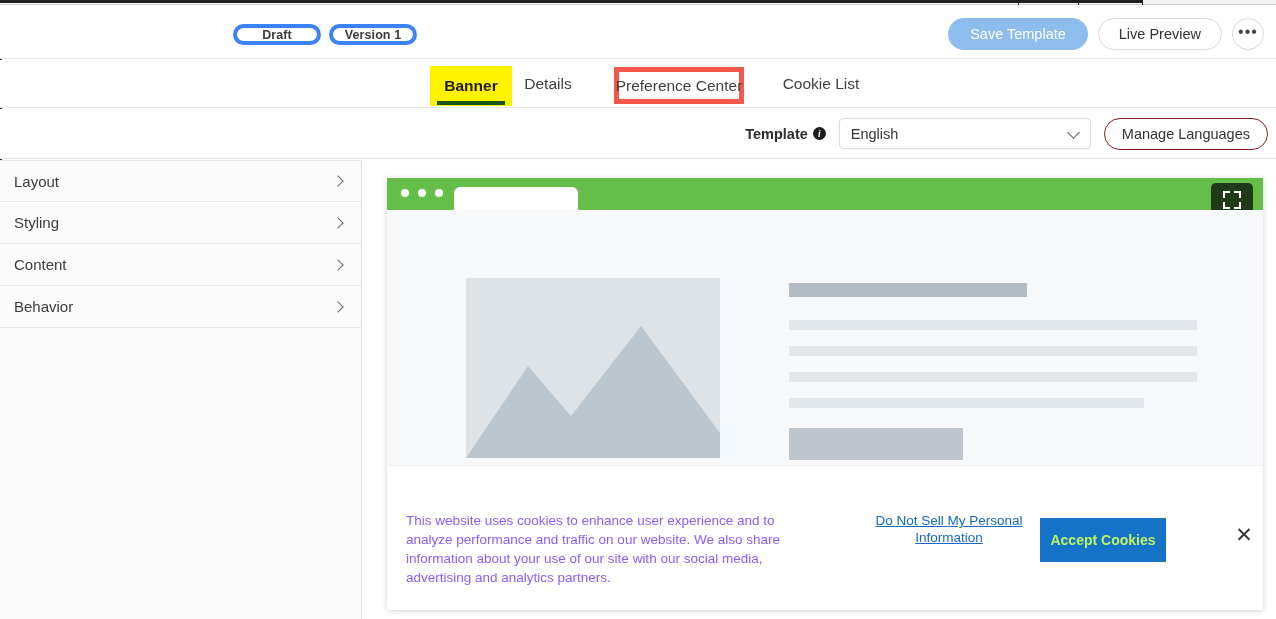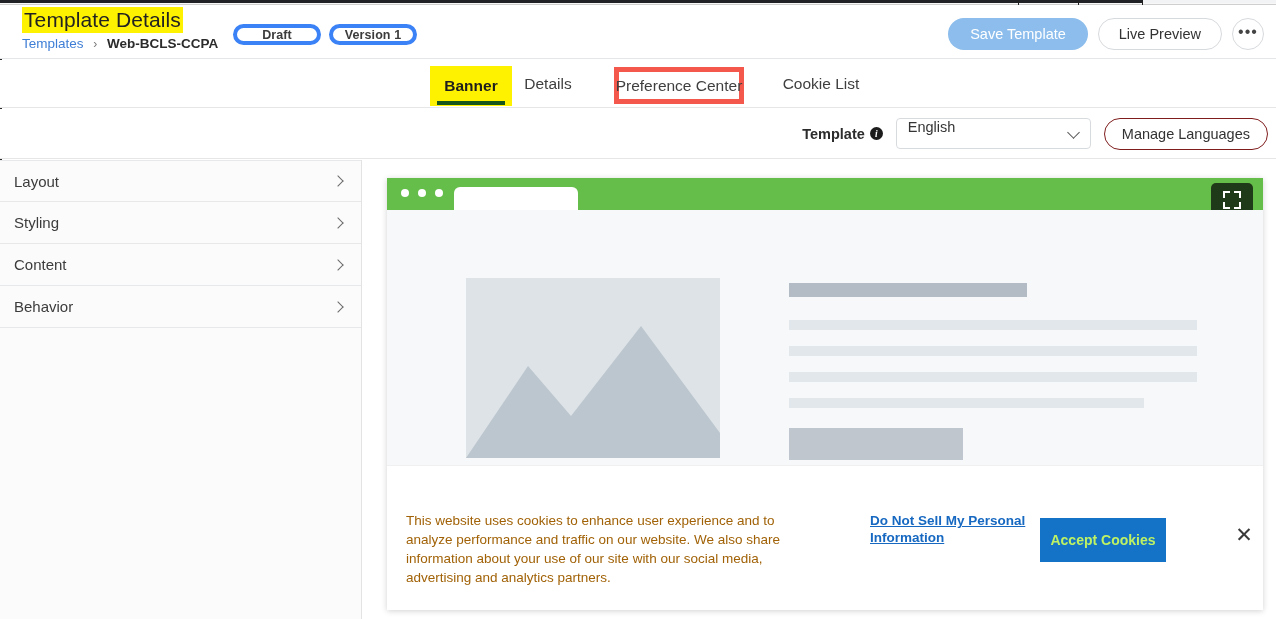--- a/index.html
+++ b/index.html
@@ -234,25 +234,26 @@
     font-style: italic;
     display: inline-flex;
     align-items: center;
     justify-content: center;
     font-family: "Liberation Serif", serif;
     margin-right: 13px;
     cursor: pointer;
   }
   .lang-select {
     position: relative;
-    width: 195px; height: 31px;
+    width: 252px; height: 31px;
     border: 1px solid #d8dbde;
     border-radius: 4px;
     background: #ffffff;
     display: flex;
+    align-items: center;
     padding-left: 11px;
     font-size: 14.5px;
     color: #353535;
     cursor: pointer;
   }
   .lang-select .chev {
     position: absolute;
     right: 12px; top: 9px;
     width: 9px; height: 9px;
     border-right: 1.6px solid #555;
@@ -406,28 +407,29 @@
     height: 145px;
     background: #ffffff;
     border-top: 1px solid #f0f0f0;
   }
   .cb-text {
     position: absolute;
     left: 19px; top: 45px;
     width: 386px;
     font-size: 13.5px;
     line-height: 19px;
-    color: #a16207;
+    color: #8b5cf6;
   }
   .cb-link {
     position: absolute;
     left: 483px; top: 46px;
     width: 158px;
+    text-align: center;
     font-size: 13.5px;
-    font-weight: 700;
+    font-weight: 400;
     line-height: 17px;
     color: #1668c1;
     text-decoration: underline;
     cursor: pointer;
   }
   .cb-accept {
     position: absolute;
     left: 653px; top: 52px;
     width: 126px; height: 44px;
     background: #1473c6;
@@ -461,28 +463,20 @@
     <div class="seam" style="left:1018px;"></div>
     <div class="seam" style="left:1078px;"></div>
     <div class="seam" style="left:1142px;"></div>
 
   </div>
 
   <div class="edge-line"></div>
 
   <div class="page-header">
 
-    <div class="title-block">
-      <div class="page-title">Template Details</div>
-      <div class="breadcrumb">
-        <span class="crumb-link">Templates</span>
-        <span class="crumb-sep">›</span>
-        <span class="crumb-current">Web-BCLS-CCPA</span>
-      </div>
-    </div>
 
     <div class="pill pill-draft">Draft</div>
     <div class="pill pill-version">Version 1</div>
 
     <div class="hdr-actions">
       <button class="btn-save">Save Template</button>
       <button class="btn-preview">Live Preview</button>
       <button class="btn-more">•••</button>
     </div>
   </div>

